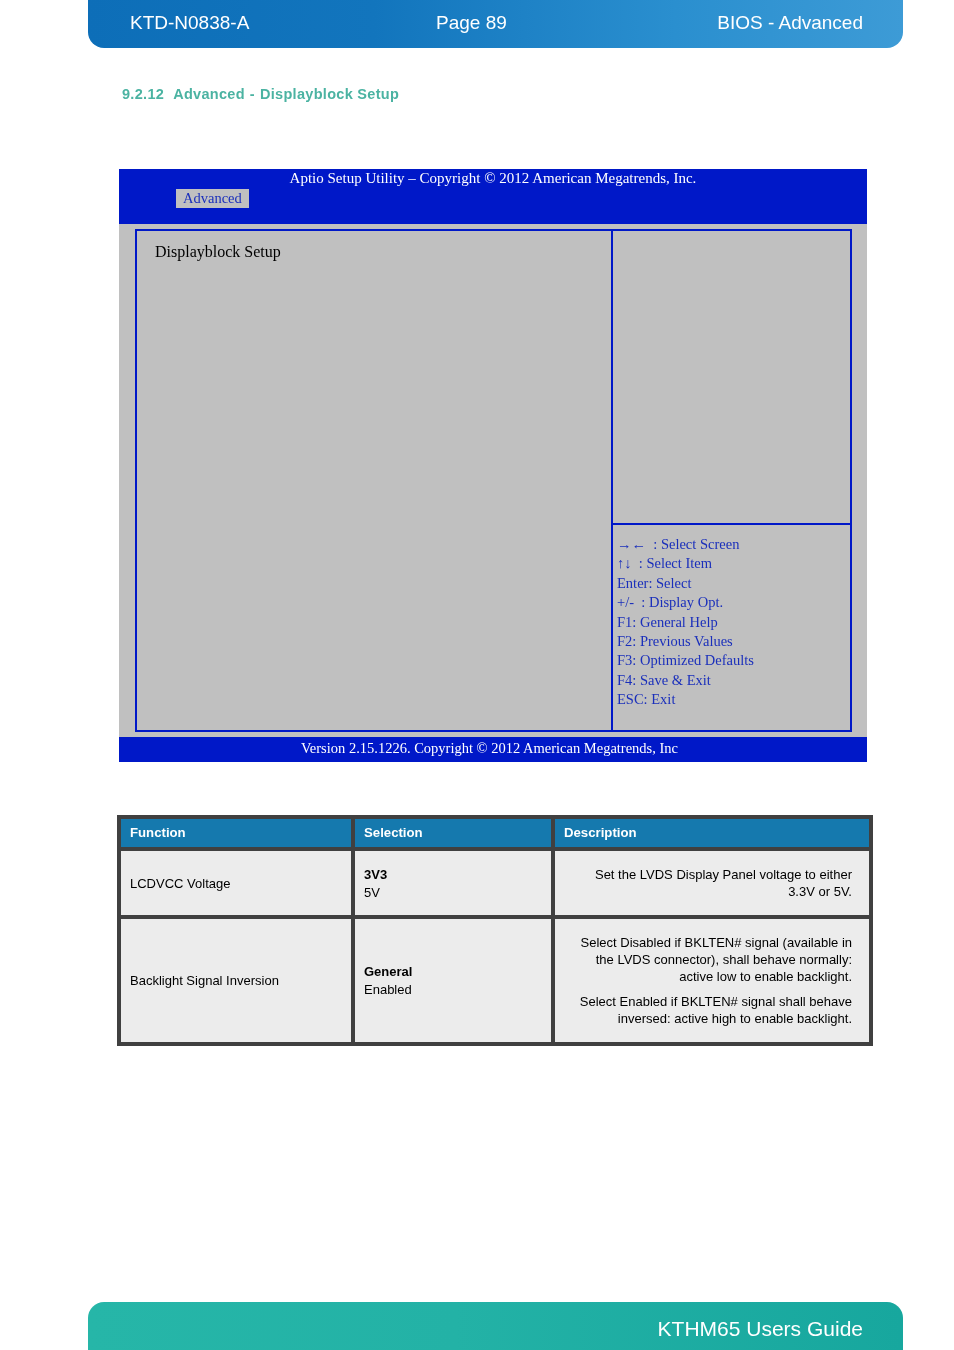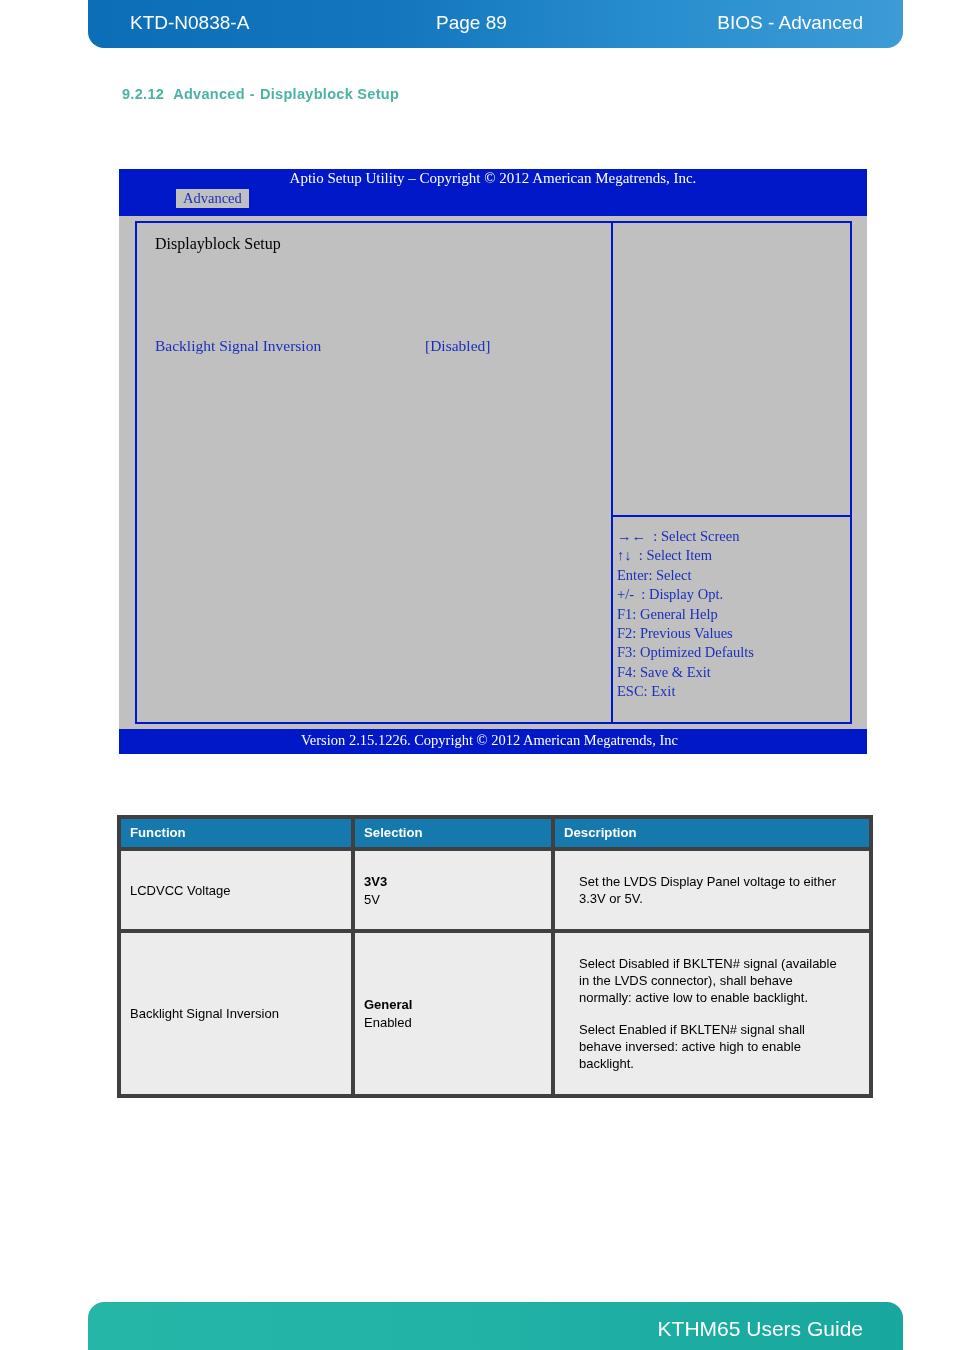--- a/index.html
+++ b/index.html
@@ -62,21 +62,21 @@
     position: absolute;
     left: 119px;
     top: 169px;
     width: 748px;
     background: #c0c0c0;
     font-family: "Liberation Serif", serif;
   }
   .bios-titlebar {
     background: #0018c8;
     color: #ffffff;
-    height: 47px;
+    height: 55px;
     position: relative;
   }
   .bios-title-text {
     position: absolute;
     left: 0; right: 0;
     top: 1px;
     text-align: center;
     font-size: 15px;
   }
   .bios-tab {
@@ -180,21 +180,21 @@
     color: #ffffff;
     font-weight: bold;
     font-size: 13.2px;
     padding: 6px 9px 7px 9px;
   }
   .ref-table td {
     background: #ececec;
     color: #000000;
   }
   .ref-table td.desc { vertical-align: middle; }
-  .ref-table td.desc p { margin: 15px; line-height: 17px; }
+  .ref-table td.desc p { margin: 8px; line-height: 17px; text-align: right; }
   .ref-table td.desc p + p { margin-top: 8px; }
   .ref-table .sel-default { font-weight: bold; display: block; }
   .ref-table .sel-alt { display: block; margin-top: 3px; }
   .col-fn { width: 212px; }
   .col-sel { width: 178px; }
 
   
   .page-footer {
     position: absolute;
     left: 88px;
@@ -232,23 +232,20 @@
     <div class="bios-title-text">Aptio Setup Utility  –  Copyright © 2012 American Megatrends, Inc.</div>
     <div class="bios-tab">Advanced</div>
   </div>
 
   <div class="bios-body">
 
     <div class="bios-main">
       <div class="bios-heading">Displayblock Setup</div>
 
 
-      <div class="bios-row r2">
-        <span class="lbl">Backlight Signal Inversion</span><span>[Disabled]</span>
-      </div>
     </div>
 
     <div class="bios-side">
       <div class="bios-side-top"></div>
       <div class="bios-side-bot">
         <div class="hk">→←  : Select Screen</div>
         <div class="hk">↑↓  : Select Item</div>
         <div class="hk">Enter: Select</div>
         <div class="hk">+/-  : Display Opt.</div>
         <div class="hk">F1: General Help</div>

